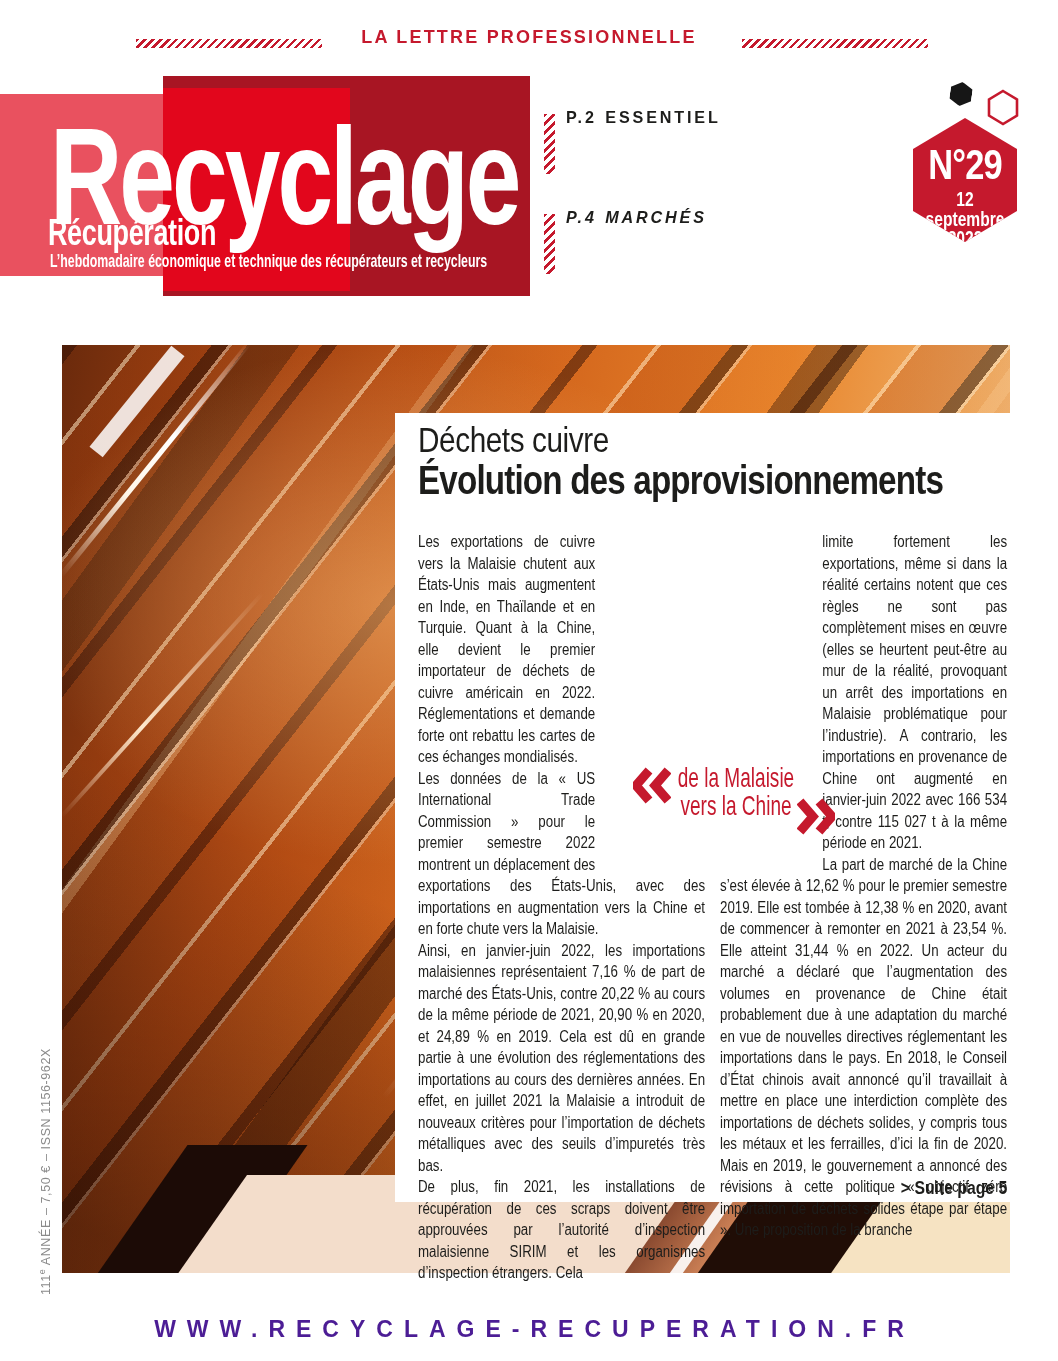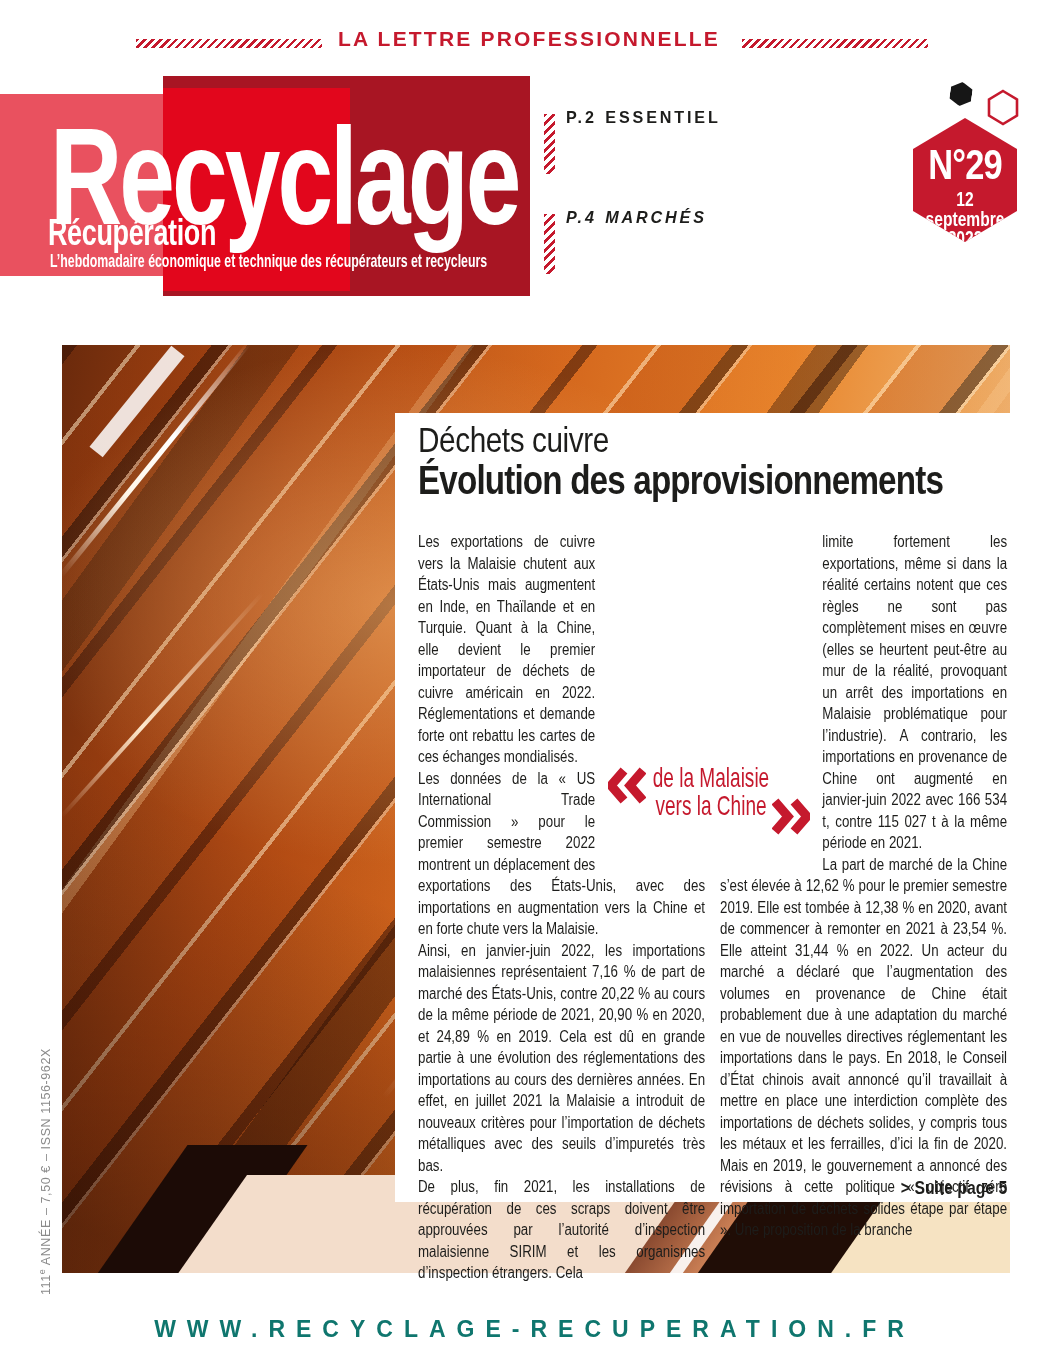--- a/index.html
+++ b/index.html
@@ -6,21 +6,21 @@
   .page{position:relative;width:1058px;height:1361px;background:#fff;overflow:hidden;
         font-family:"Liberation Sans",sans-serif;color:#1d1d1b;}
 
   
   .banner{position:absolute;left:0;top:27px;width:100%;height:26px;}
   .hatch{position:absolute;top:12px;width:186px;height:9px;
          background:repeating-linear-gradient(135deg,#c5192d 0 2.4px,#ffffff 2.4px 5.6px);}
   .hatch-left{left:136px;}
   .hatch-right{left:742px;}
   .banner-text{position:absolute;left:0;right:0;top:0;text-align:center;color:#c5192d;
-               font-weight:bold;font-size:21px;letter-spacing:2.2px;}
+               font-weight:bold;font-size:18px;letter-spacing:2.2px;}
 
   
   .logo-block{position:absolute;left:0;top:76px;width:530px;height:222px;}
   .lr{position:absolute;}
   .lr-dark{left:163px;top:0;width:367px;height:220px;background:#a81523;}
   .lr-bright{left:163px;top:12px;width:187px;height:203px;background:#e2061c;}
   .lr-pink{left:0;top:18px;width:163px;height:182px;background:#e9515f;}
   .logo-title{position:absolute;left:50px;top:32px;color:#fff;font-size:137px;font-weight:bold;
               line-height:1;letter-spacing:-4px;white-space:nowrap;
               transform:scaleX(.73);transform-origin:left top;}
@@ -92,37 +92,37 @@
 
   .col{position:absolute;top:531px;width:345px;z-index:3;font-size:16px;line-height:21.5px;
        text-align:justify;transform:scaleX(.832);transform-origin:left top;}
   .col p{margin:0;}
   .col1{left:418px;}
   .col2{left:720px;}
   .cut-r{float:right;width:132px;height:110px;margin-top:215px;}
   .cut-l{float:left;width:123px;height:108px;margin-top:215px;}
 
   
-  .pq{position:absolute;left:605px;top:763px;width:215px;height:75px;z-index:4;}
+  .pq{position:absolute;left:630px;top:763px;width:215px;height:75px;z-index:4;}
   .pq-open{position:absolute;left:3px;top:4px;}
   .pq-close{position:absolute;left:167px;top:35px;}
   .pq-text{position:absolute;left:38px;top:1px;width:200px;text-align:center;color:#c5192d;
            font-size:28px;line-height:28px;white-space:nowrap;
            transform:scaleX(.68);transform-origin:left top;}
 
   .suite{position:absolute;right:51px;top:1178px;z-index:3;font-size:17.5px;font-weight:bold;
          transform:scaleX(.9);transform-origin:right top;}
 
   
   .vertical-info{position:absolute;left:37px;top:1295px;z-index:3;white-space:nowrap;
                  font-size:12.5px;letter-spacing:.6px;color:#8a8a8a;
                  transform:rotate(-90deg);transform-origin:left top;}
   .vertical-info sup{font-size:9px;}
   .footer-url{position:absolute;left:0;right:0;top:1316px;z-index:3;text-align:center;
-              color:#0f766e;font-weight:bold;font-size:23px;letter-spacing:11px;text-indent:11px;
+              color:#4c1d95;font-weight:bold;font-size:23px;letter-spacing:11px;text-indent:11px;
               cursor:pointer;}
 </style>
 </head>
 <body>
 
 <div class="page">
 
   <div class="banner">
     <div class="hatch hatch-left"></div>
     <div class="banner-text">LA LETTRE PROFESSIONNELLE</div>

